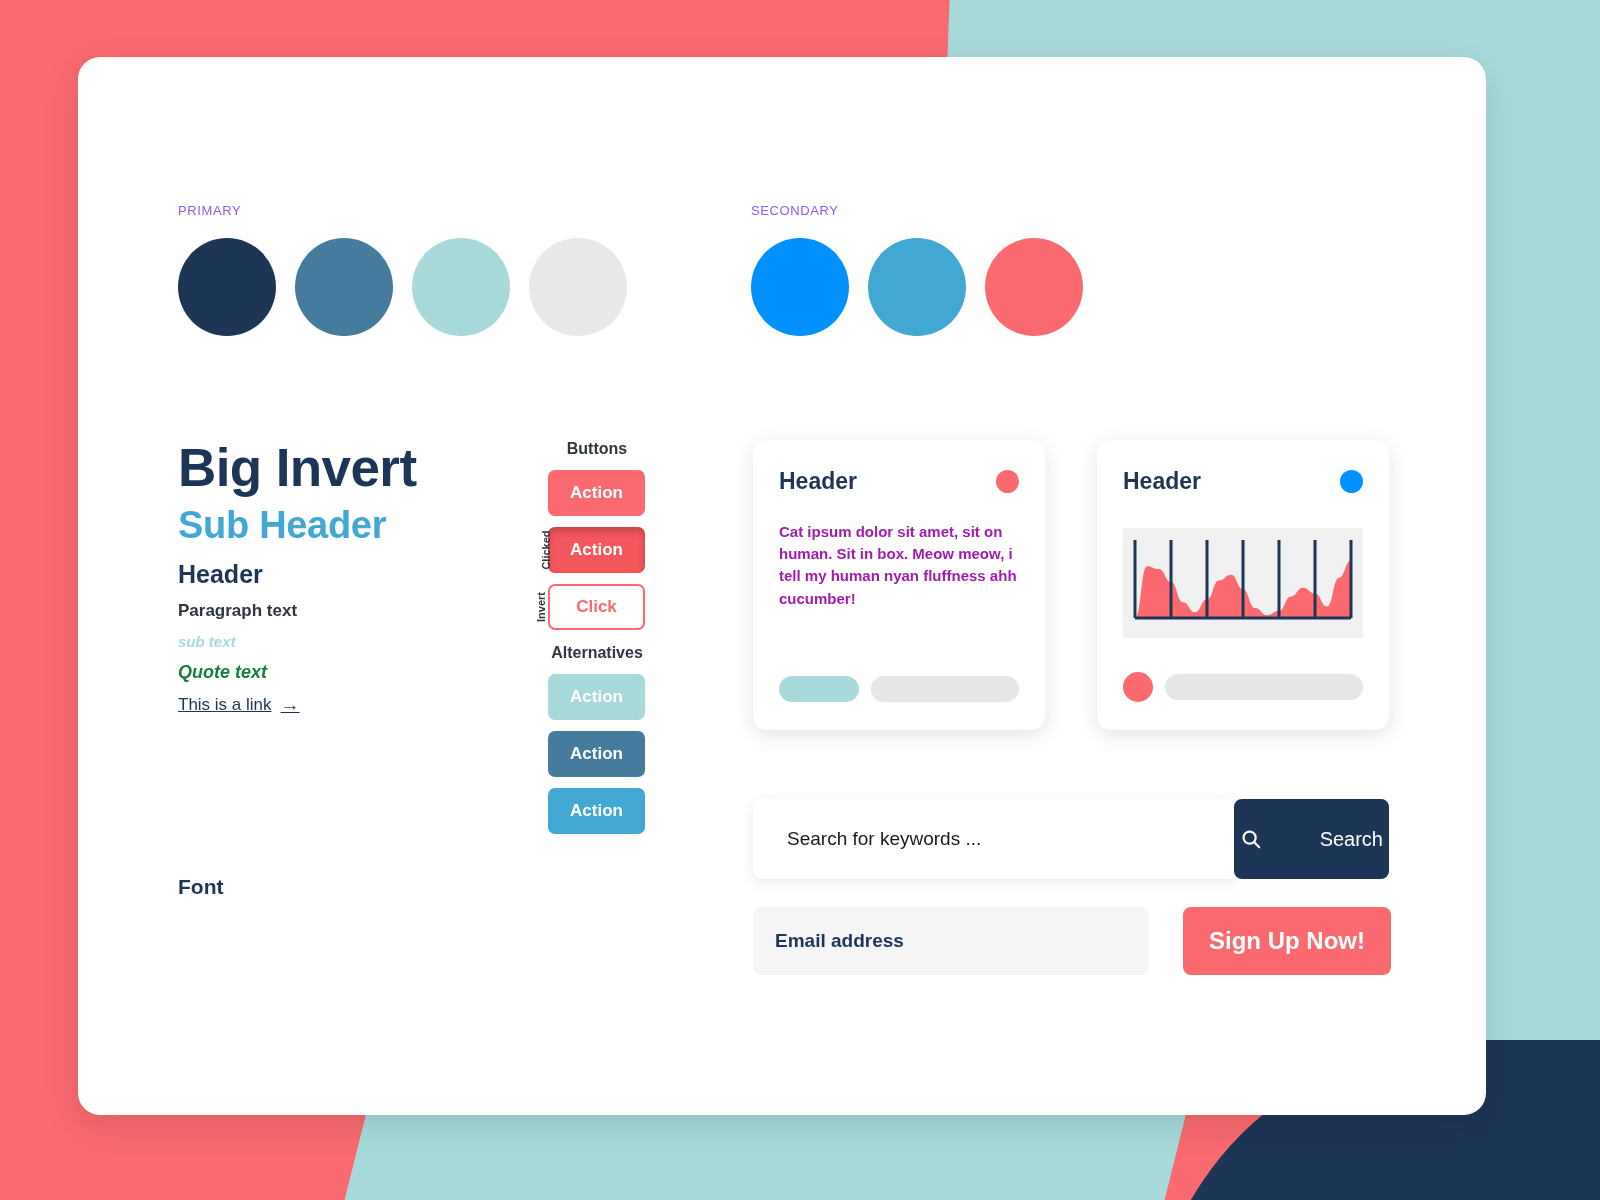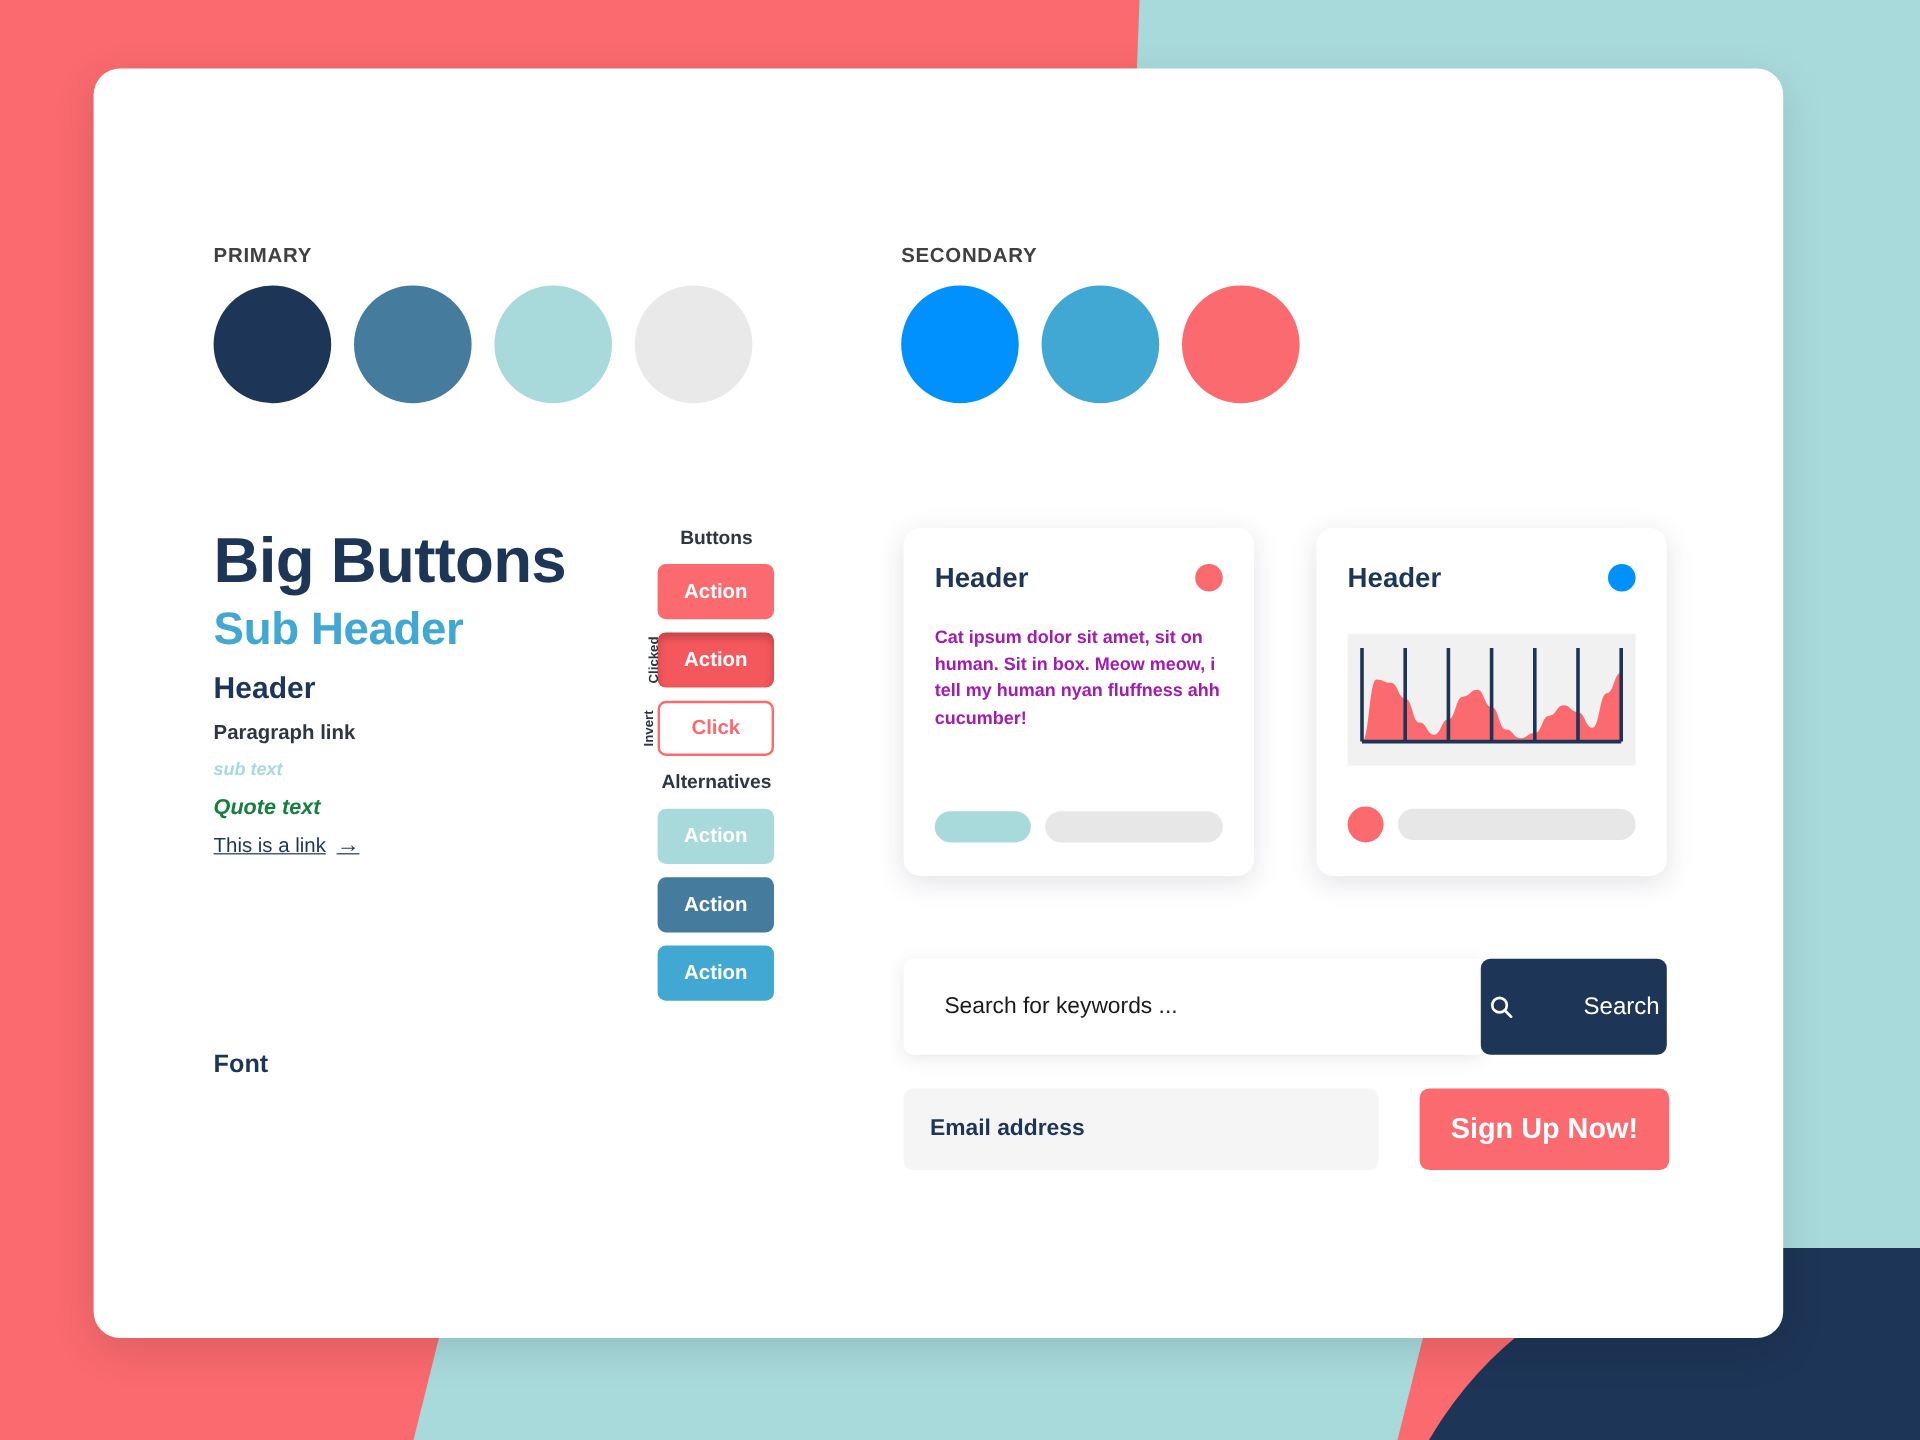--- a/index.html
+++ b/index.html
@@ -69,24 +69,24 @@
     height: 1058px;
     background: #ffffff;
     border-radius: 22px;
     box-shadow: 0 10px 36px rgba(0,0,0,0.12);
     overflow: hidden;
   }
 
   
   .palette-label {
     position: absolute;
-    font-size: 17px;
-    font-weight: 700;
+    font-size: 13px;
+    font-weight: 400;
     letter-spacing: 0.6px;
-    color: #404040;
+    color: #8b5cf6;
   }
   .swatch-row { position: absolute; display: flex; gap: 19px; }
   .swatch { width: 98px; height: 98px; border-radius: 50%; }
 
   
   #type-col { position: absolute; left: 100px; top: 383px; width: 330px; }
   .big-header {
     font-size: 53px; font-weight: 700; color: #1d3557;
     letter-spacing: -0.6px; line-height: 1.05; margin: 0 0 10px 0;
   }
@@ -244,24 +244,24 @@
     </div>
 
     <div class="palette-label" style="left:673px; top:146px;">SECONDARY</div>
     <div class="swatch-row" style="left:673px; top:181px;">
       <div class="swatch" style="background:#0091ff;"></div>
       <div class="swatch" style="background:#41a7d3;"></div>
       <div class="swatch" style="background:#fa6a6e;"></div>
     </div>
 
     <div id="type-col">
-      <p class="big-header">Big Buttons</p>
+      <p class="big-header">Big Invert</p>
       <p class="sub-header">Sub Header</p>
       <p class="header-3">Header</p>
-      <p class="para-text">Paragraph link</p>
+      <p class="para-text">Paragraph text</p>
       <p class="sub-text">sub text</p>
       <p class="quote-text">Quote text</p>
       <a class="link-text">
         <span>This is a link</span>
         <span class="link-arrow">→</span>
       </a>
     </div>
 
     <div id="font-block">
       <p class="font-label">Font</p>

